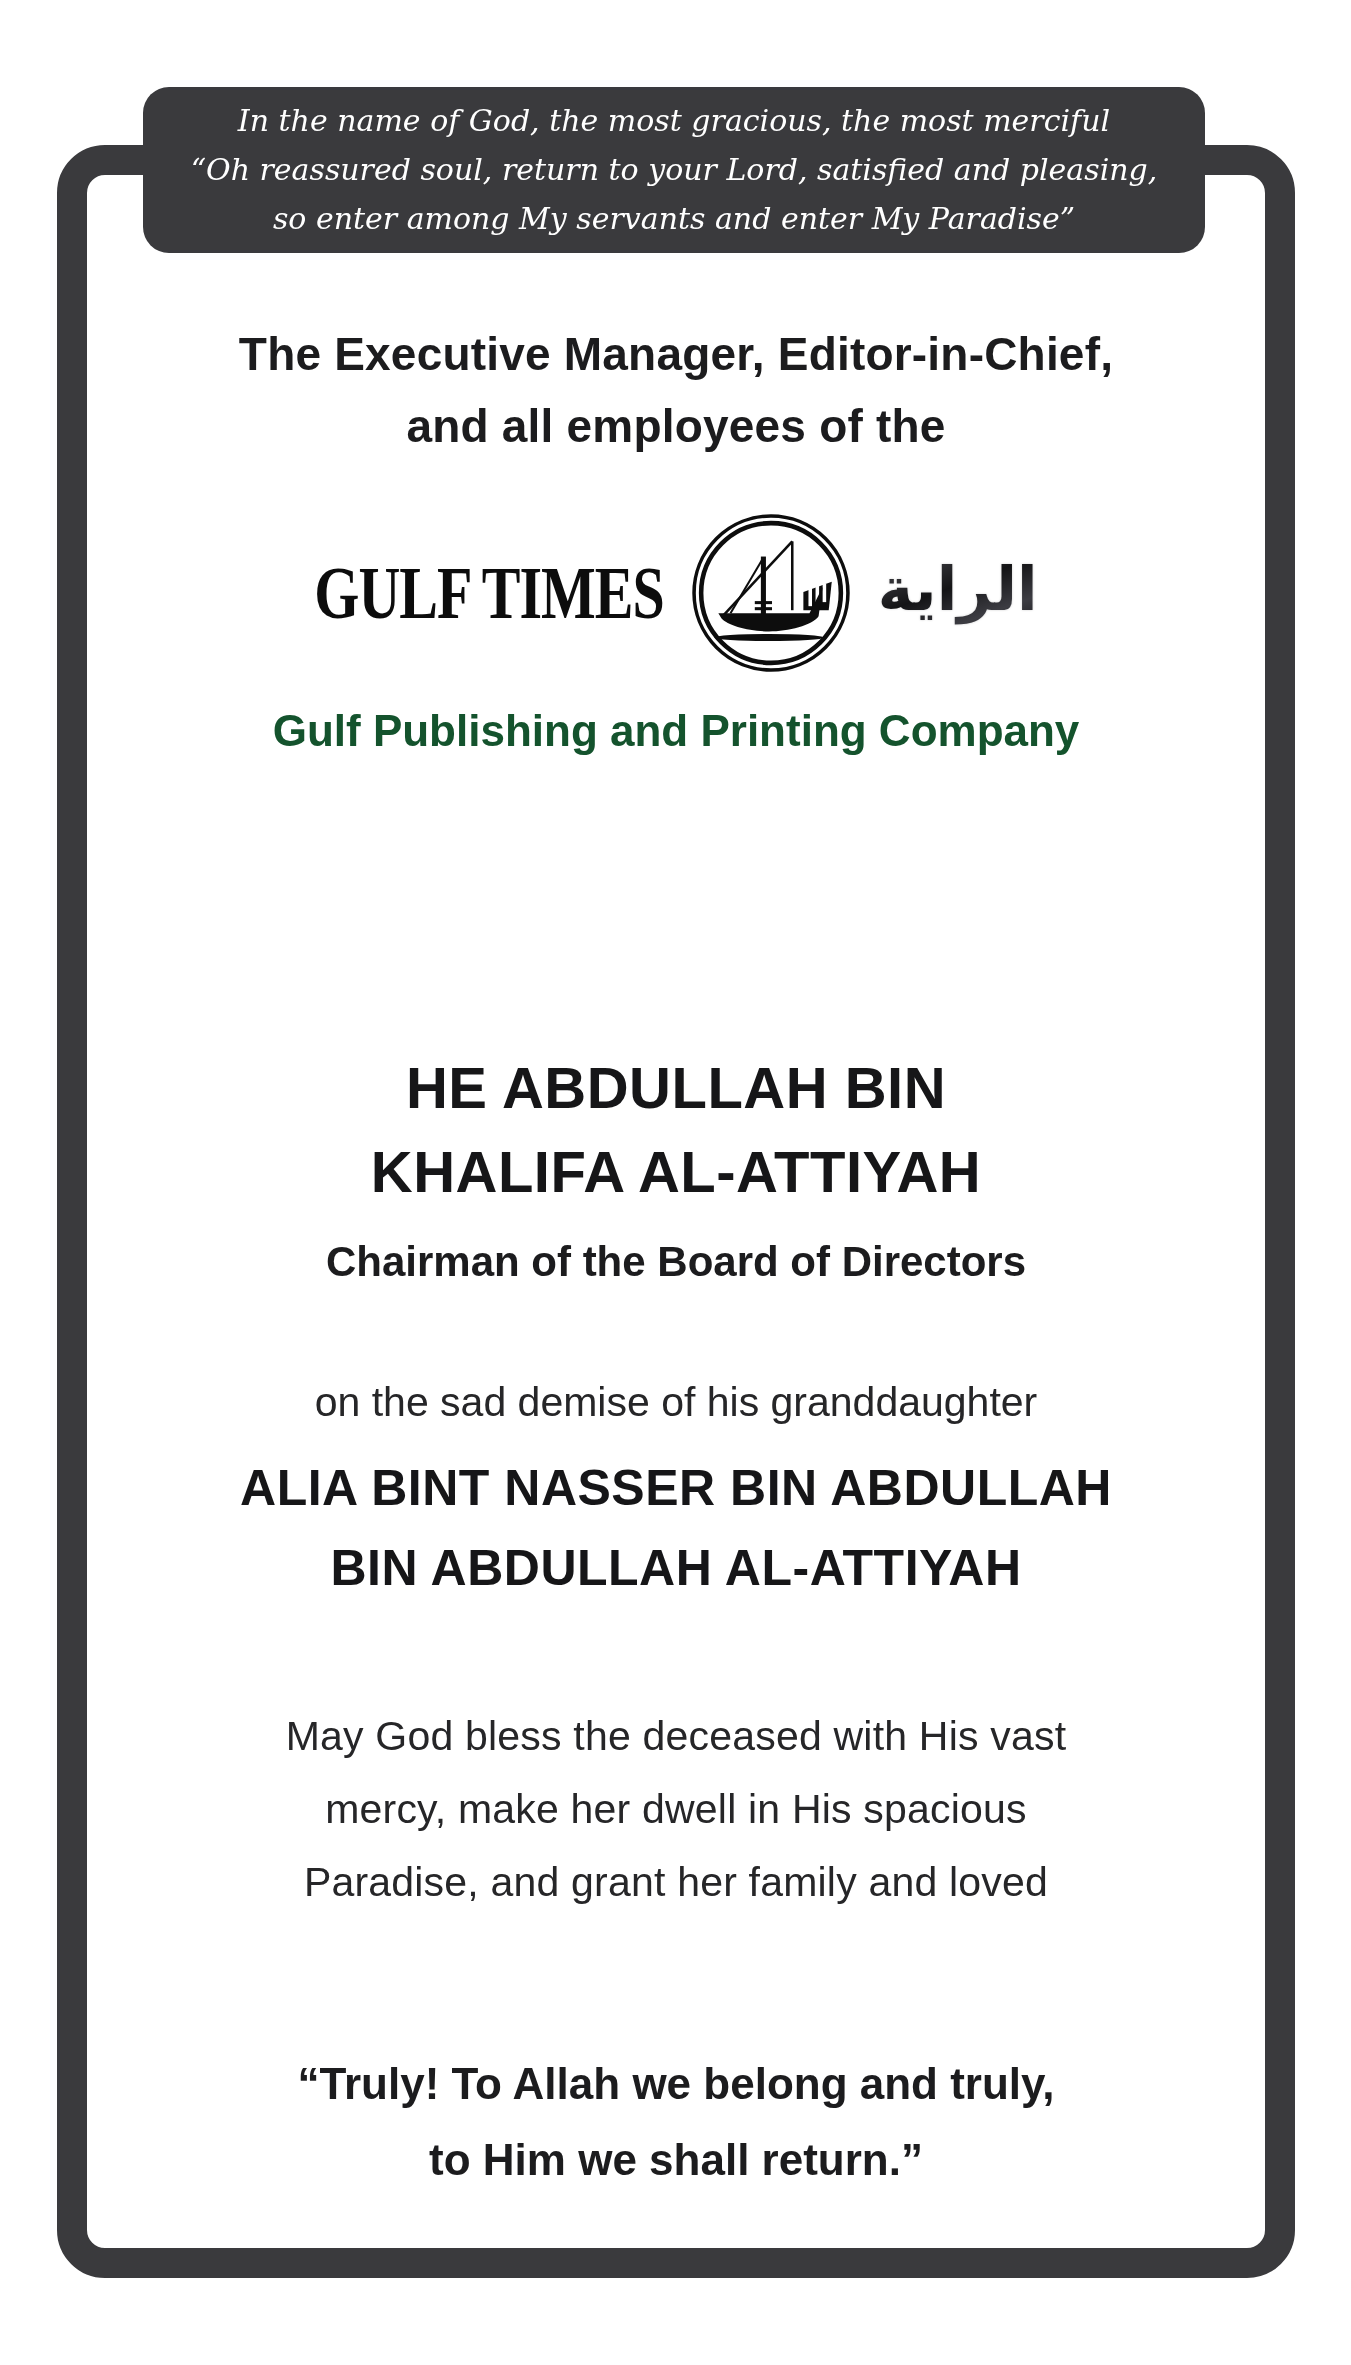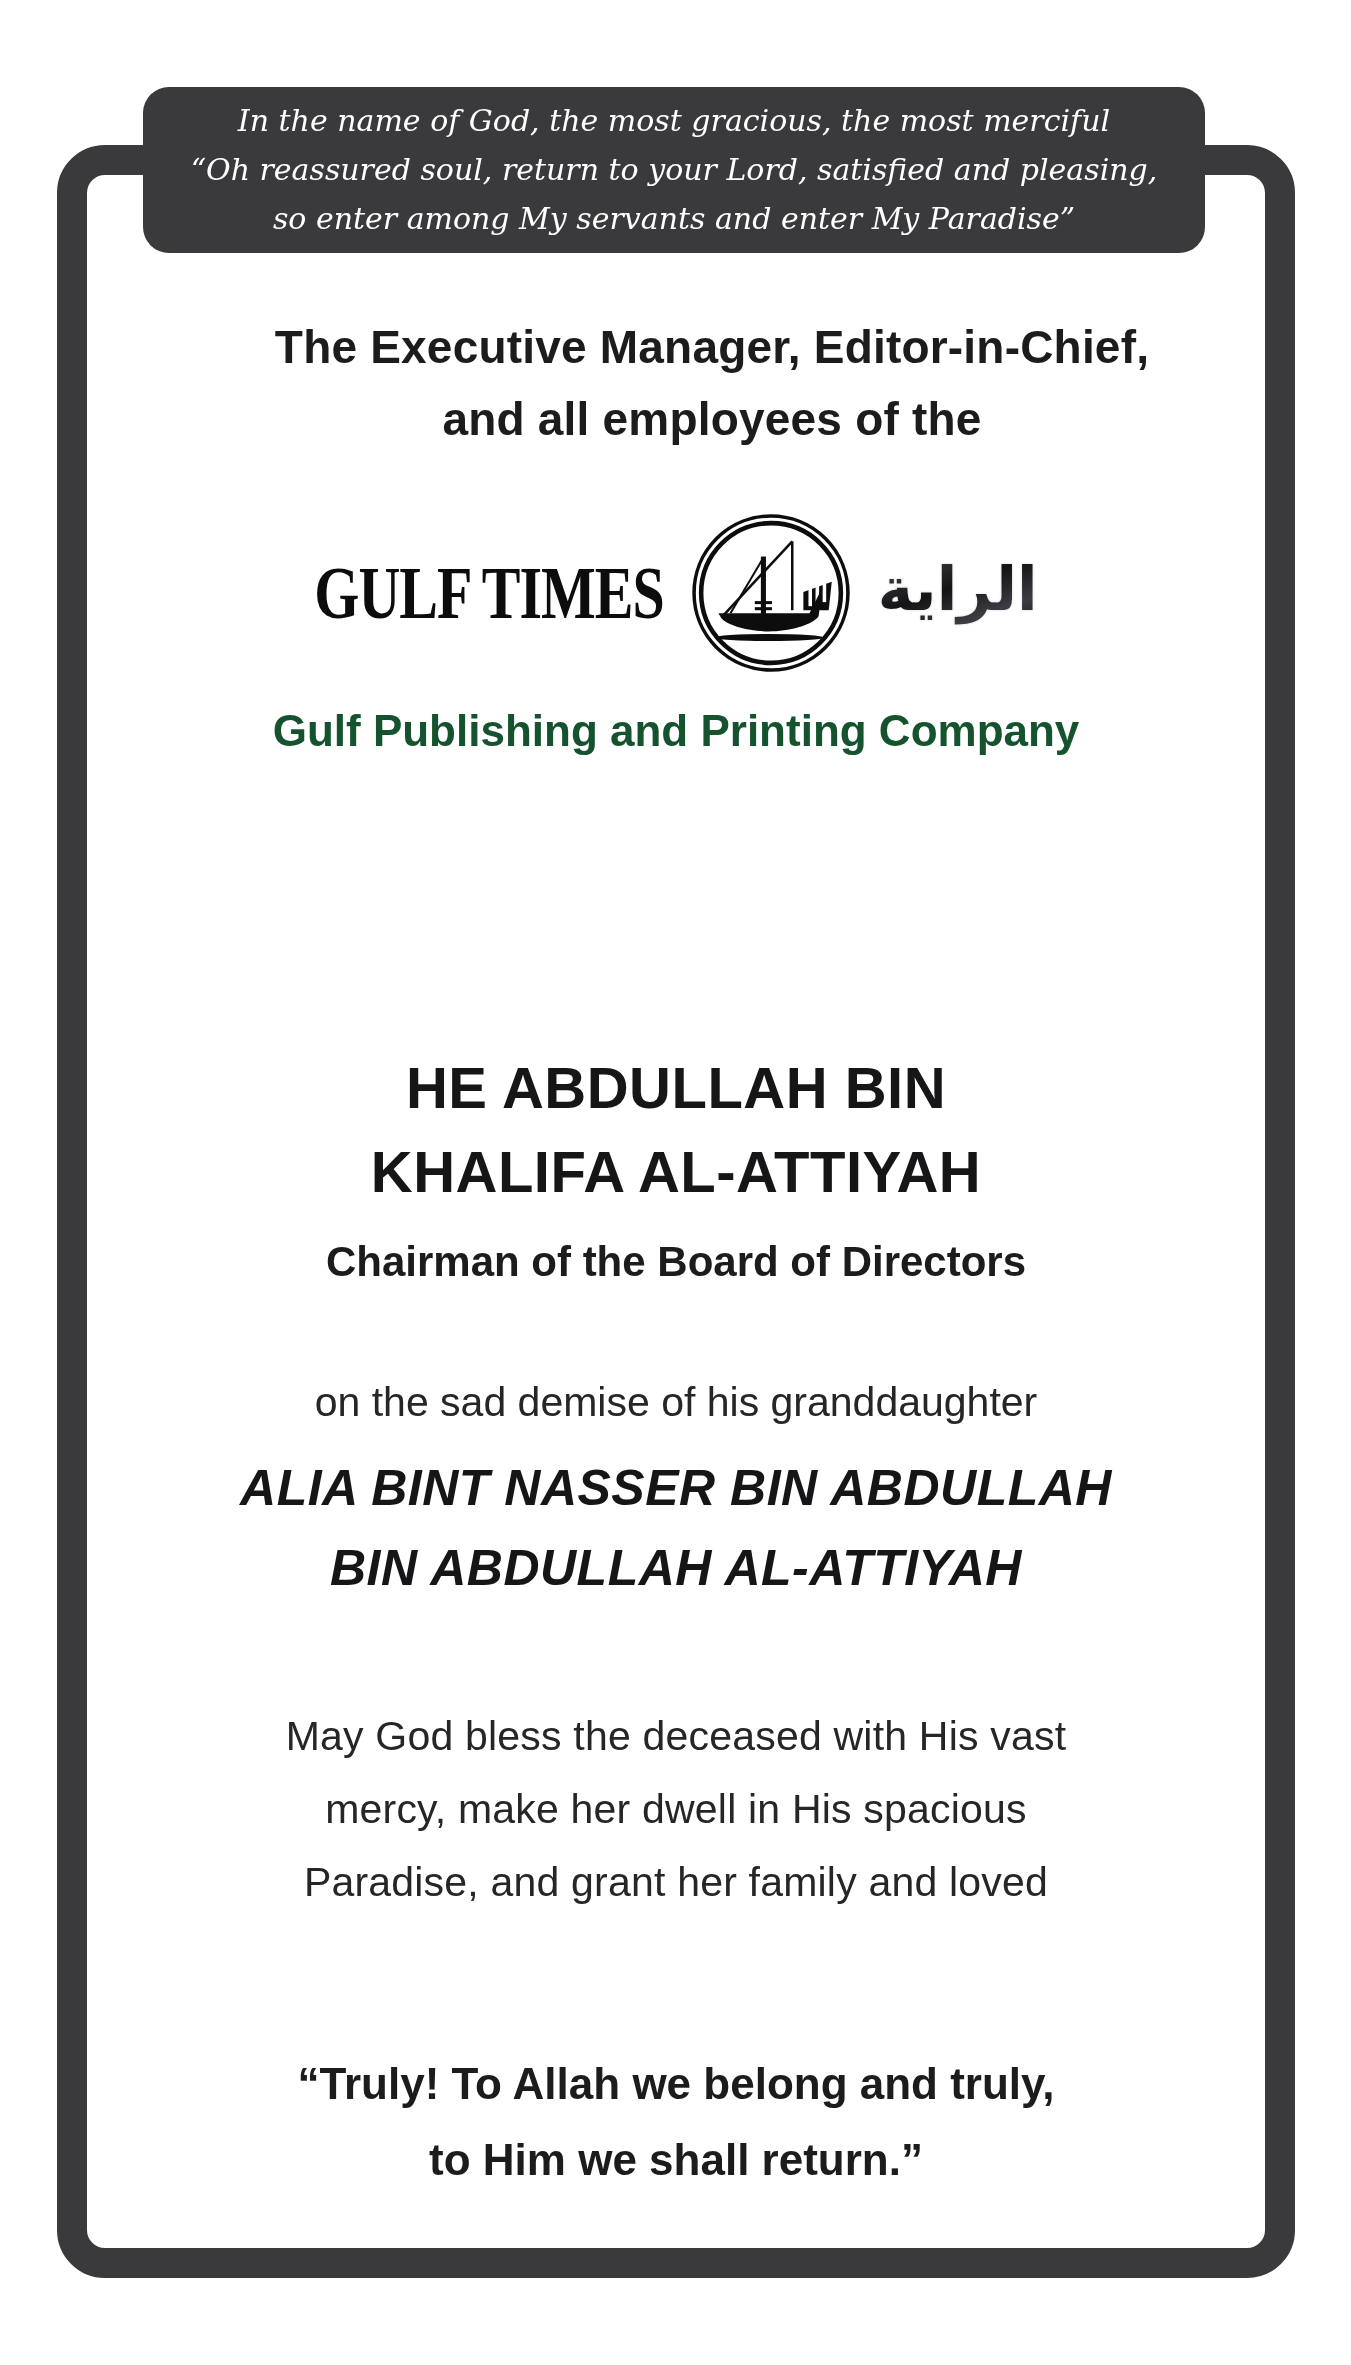--- a/index.html
+++ b/index.html
@@ -51,21 +51,21 @@
     text-align:center;
     z-index:3;
   }
   .h-bold{
     font-weight:700;
     font-size:46px;
     line-height:72px;
     color:#1c1c1e;
     letter-spacing:0.2px;
   }
-  .blk-header{top:311px;margin-left:36px;}
+  .blk-header{top:318px;}
   
   .blk-logos{
     top:503px;height:180px;
     display:flex;align-items:center;justify-content:center;
     gap:26px;
   }
   .gulf-times{
     font-family:"Liberation Serif", serif;
     font-weight:700;
     font-size:58px;
@@ -114,21 +114,21 @@
   }
   .honoree-title{
     font-weight:600;
     font-size:42px;
     line-height:60px;
     color:#1c1c1e;
     margin-top:18px;
   }
   .blk-demise-intro{top:1372px;}
   .demise-intro{font-weight:400;font-size:41px;line-height:60px;color:#262628;}
-  .blk-deceased{top:1448px;font-style:italic;}
+  .blk-deceased{top:1448px;}
   .deceased-name{
     font-weight:700;
     font-size:50px;
     line-height:80px;
     color:#161618;
     letter-spacing:0.5px;
   }
   .blk-prayer{top:1700px;}
   .prayer-line{
     font-weight:400;

